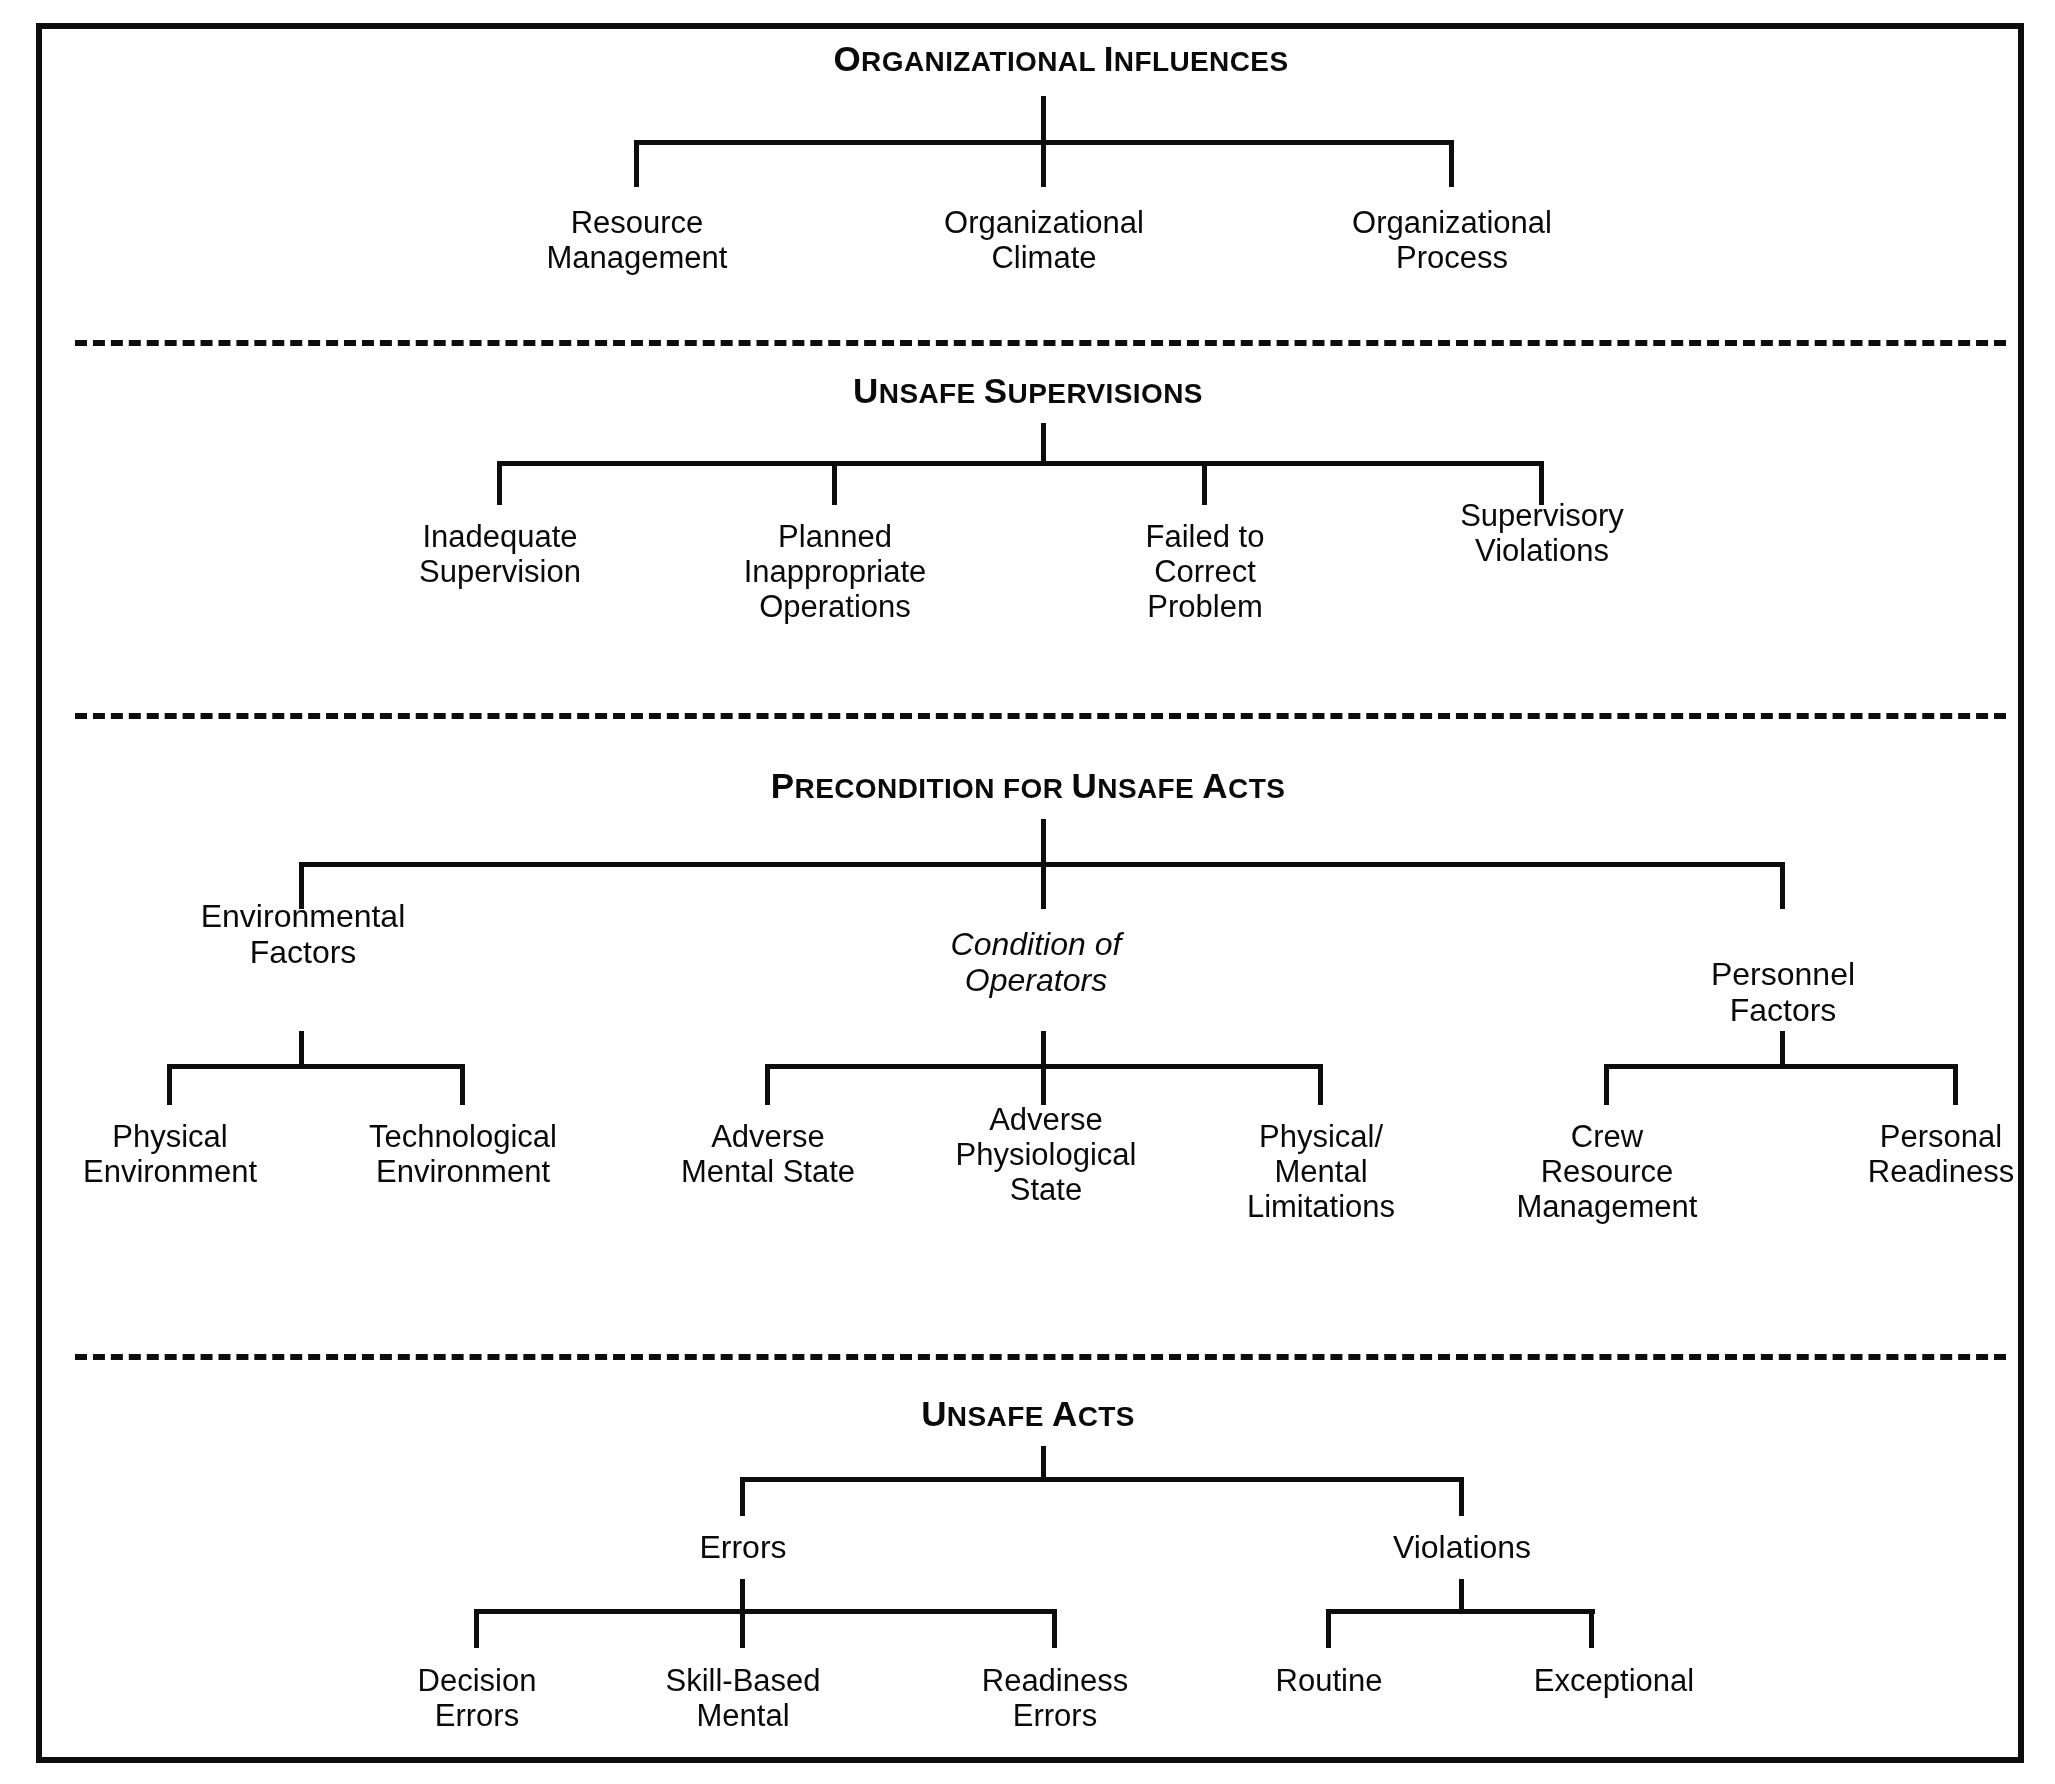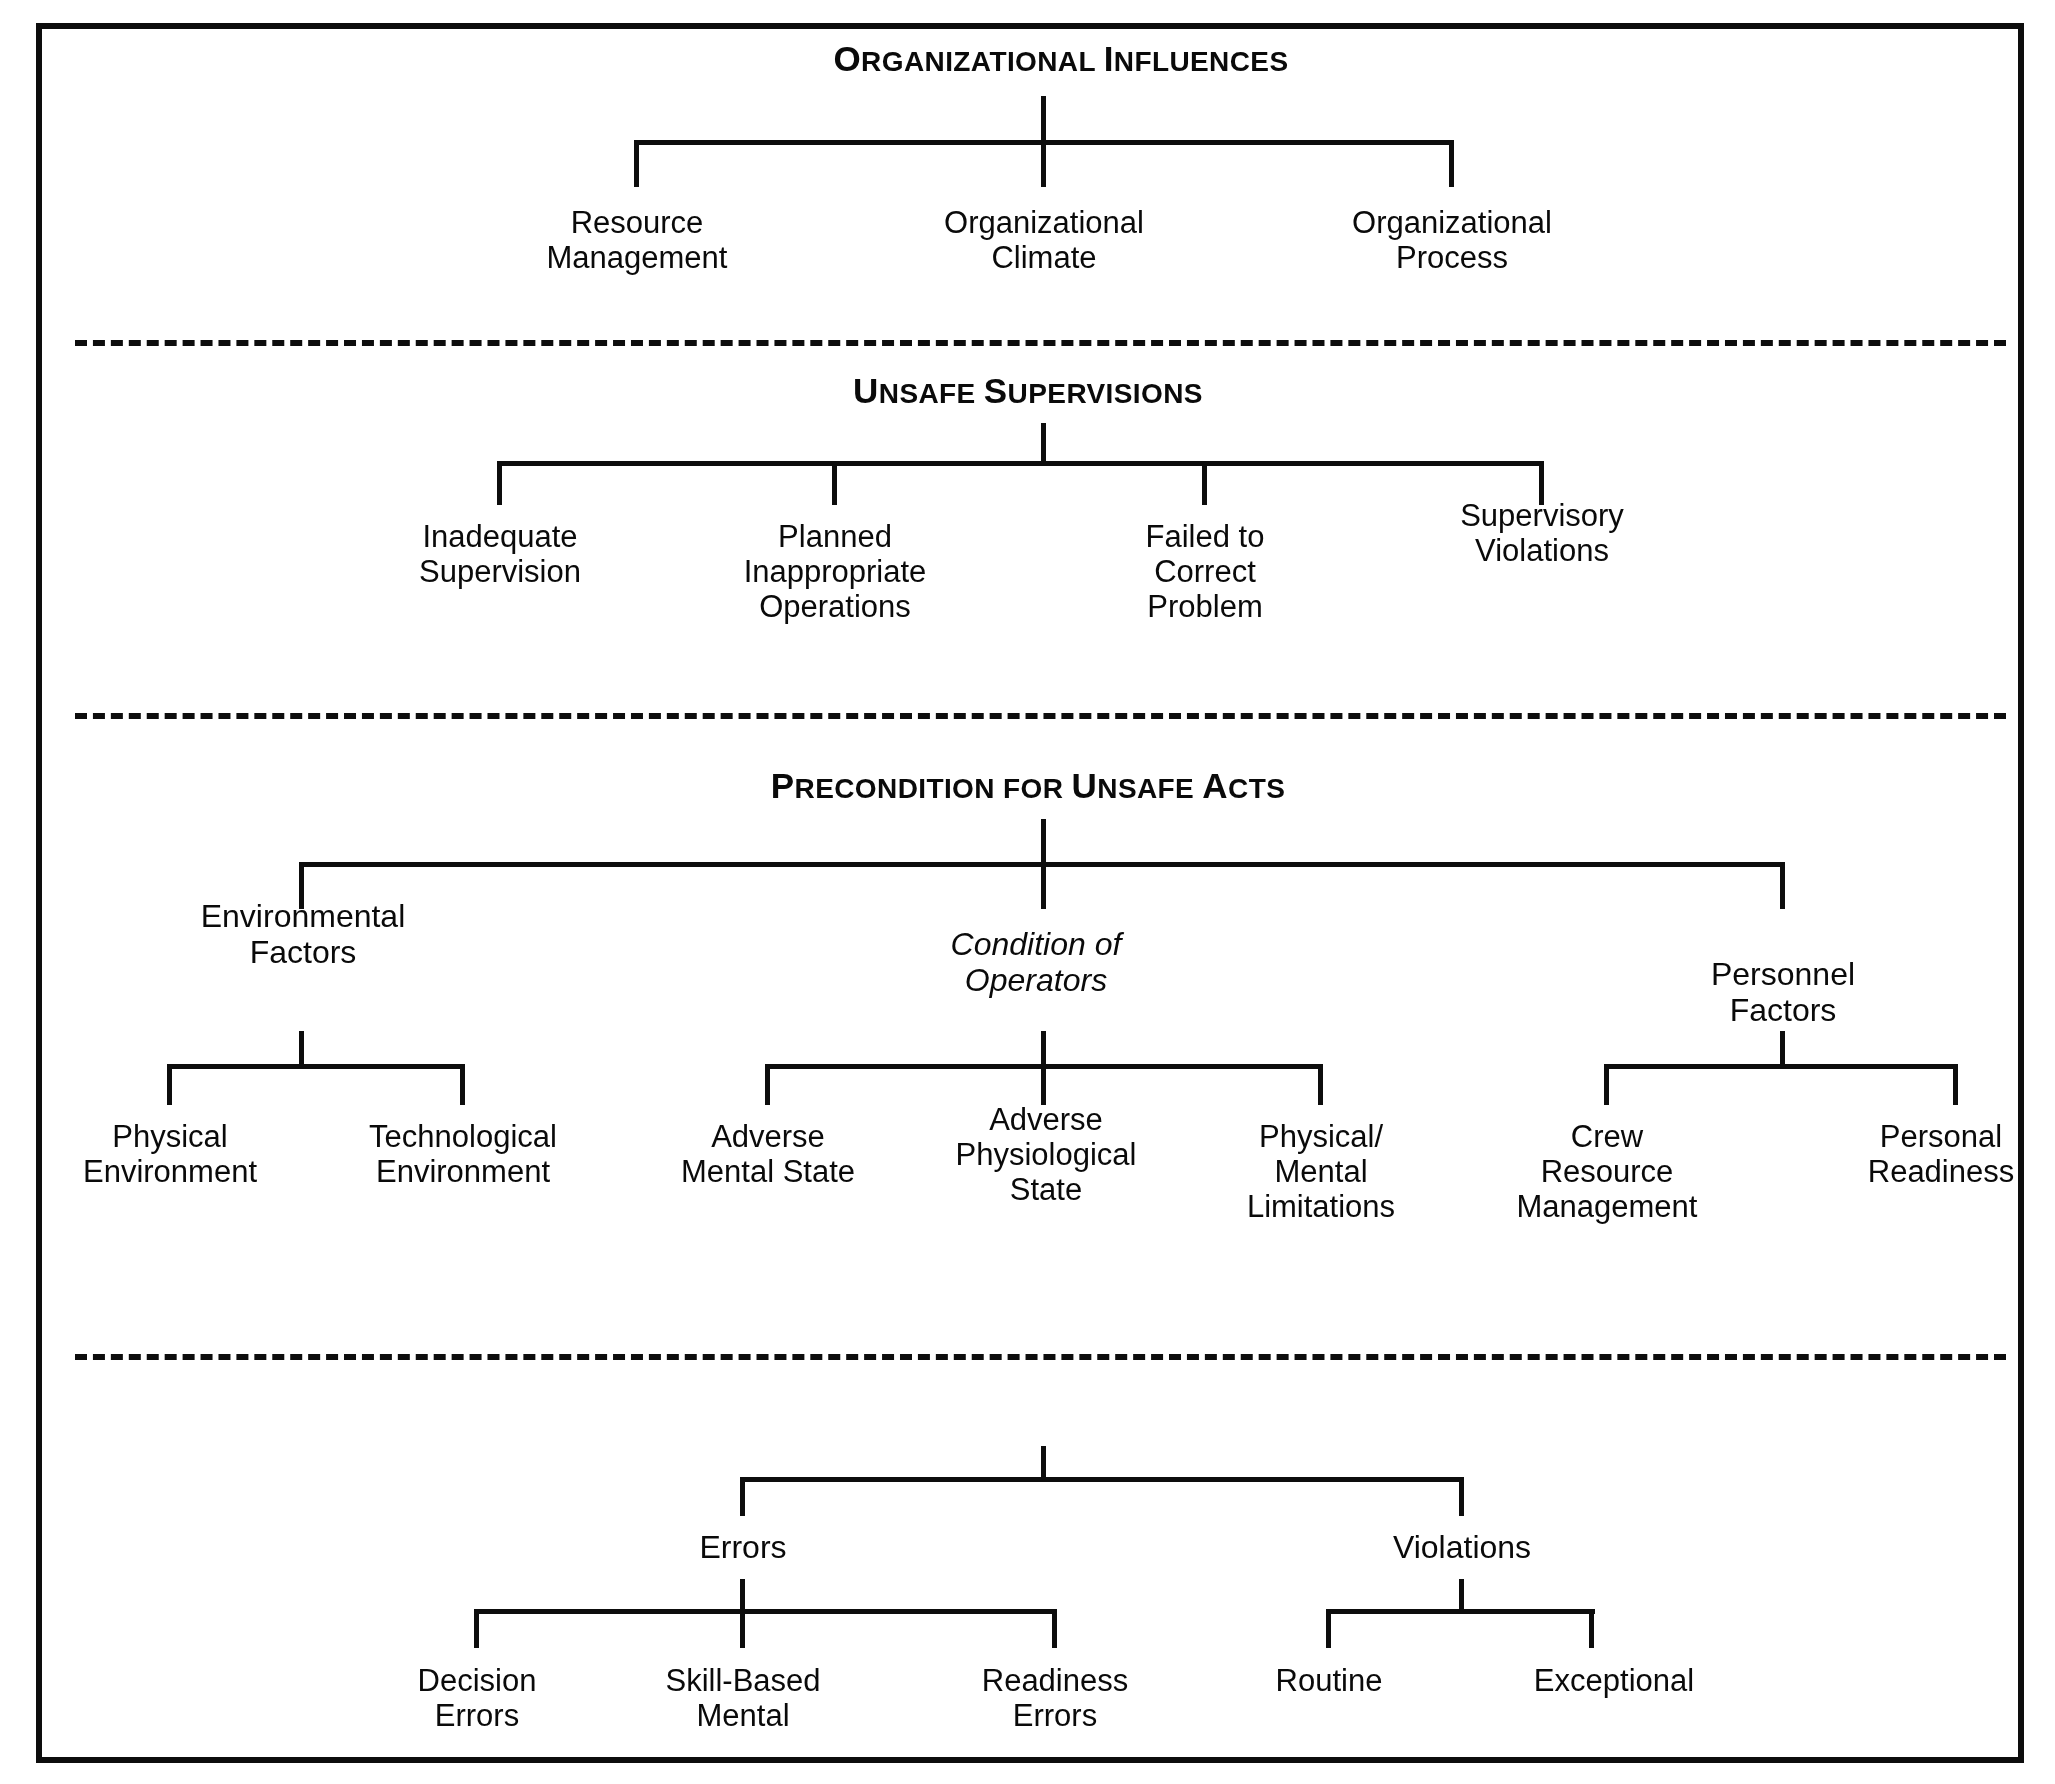--- a/index.html
+++ b/index.html
@@ -192,20 +192,23 @@
     <div class="vline" style="left:1953px; top:1064px; height:41px;"></div>
 
     <div class="node" style="left:1607px; top:1119px; width:286px;">Crew
 Resource
 Management</div>
     <div class="node" style="left:1941px; top:1119px; width:248px;">Personal
 Readiness</div>
 
     <div class="divider" style="left:75px; top:1354px; width:1931px;"></div>
 
+    <div class="sec-title" style="left:0; top:1396px; width:2056px;">
+      <span class="cap">U</span><span class="sm">NSAFE </span><span class="cap">A</span><span class="sm">CTS</span>
+    </div>
 
     <div class="vline" style="left:1041px; top:1446px; height:35px;"></div>
     <div class="hline" style="left:740px; top:1477px; width:724px;"></div>
     <div class="vline" style="left:740px; top:1477px; height:39px;"></div>
     <div class="vline" style="left:1459px; top:1477px; height:39px;"></div>
 
     <div class="node big" style="left:743px; top:1529px; width:241px;">Errors</div>
     <div class="node big" style="left:1462px; top:1529px; width:256px;">Violations</div>
 
     <div class="vline" style="left:740px; top:1579px; height:33px;"></div>

